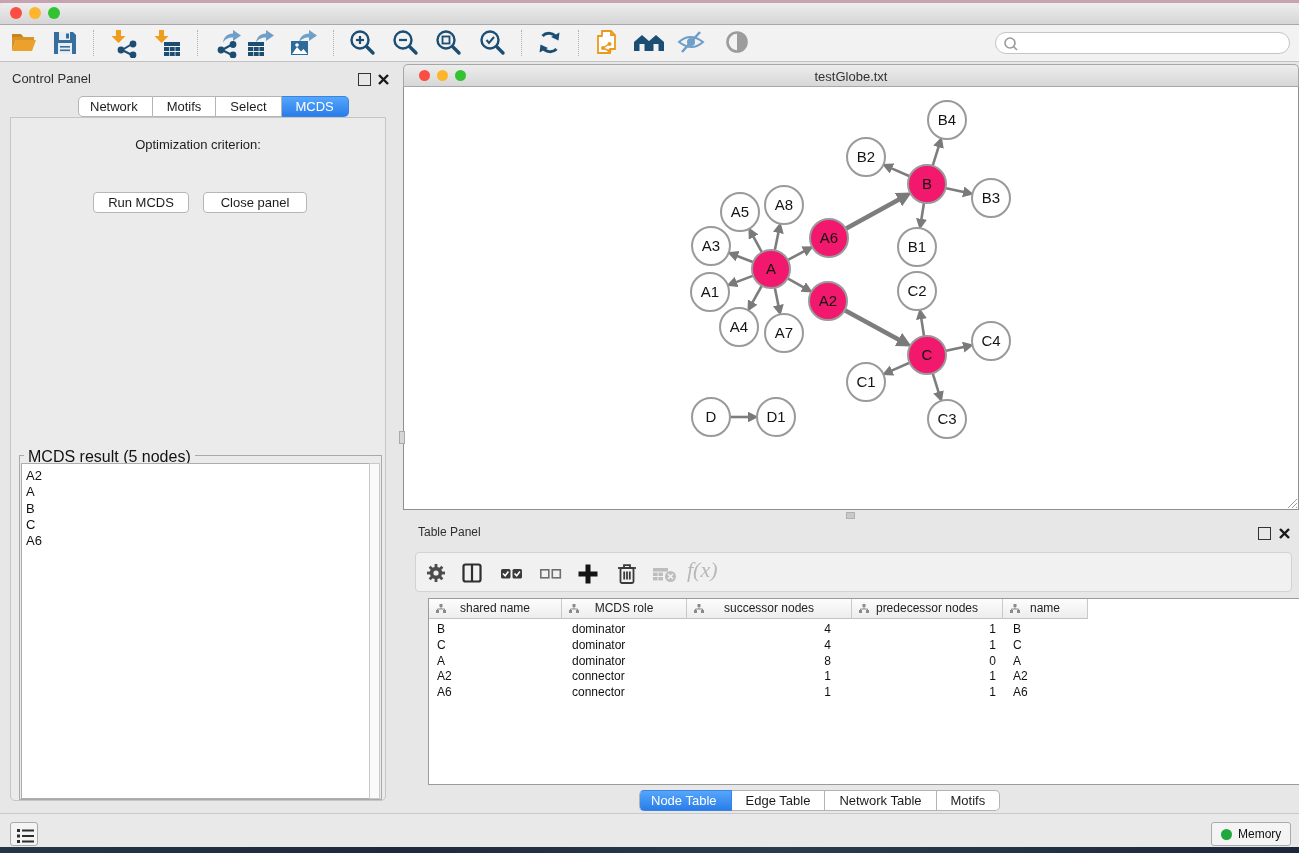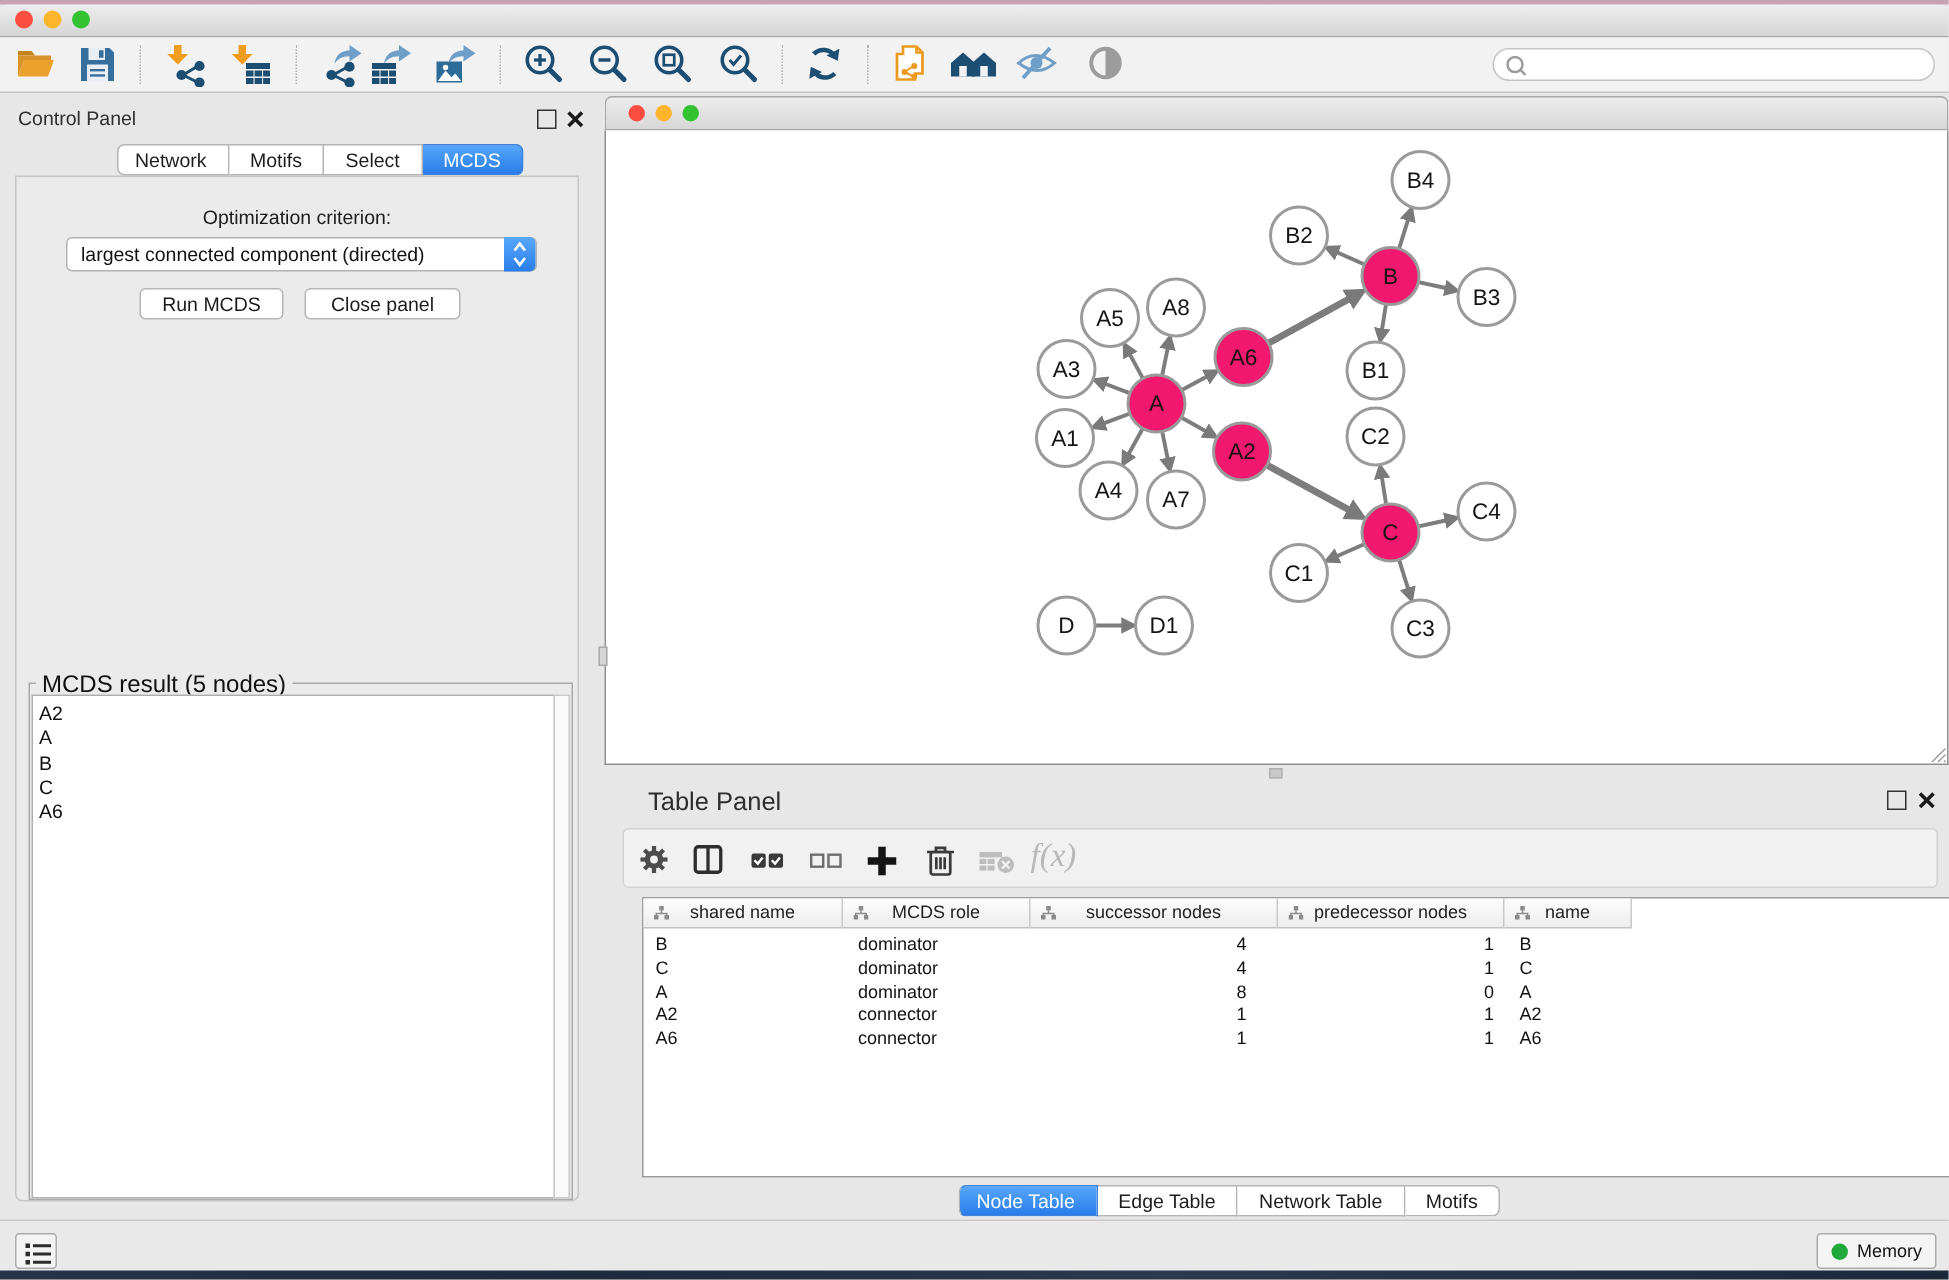--- a/index.html
+++ b/index.html
@@ -36,21 +36,21 @@
 .result-item{height:16.3px;line-height:16.3px;}
 
 #net-titlebar{position:absolute;left:403px;top:64px;width:896px;height:23px;background:linear-gradient(#ededed,#d7d7d7);border:1px solid #a7a7a7;border-bottom:1px solid #a8a8a8;border-radius:5px 5px 0 0;}
 #net-title{position:absolute;left:0;top:4px;width:100%;text-align:center;font-size:13px;color:#333;}
 #net-canvas{position:absolute;left:403px;top:87px;width:896px;height:423px;background:#fff;border:1px solid #8f8f8f;border-top:none;}
 #graph-svg{position:absolute;left:405px;top:88px;}
 #resize-handle{position:absolute;left:1286px;top:497px;}
 #splitter-dot{position:absolute;left:846px;top:512px;width:9px;height:7px;background:#c9c9c9;border:1px solid #b0b0b0;}
 #left-mark{position:absolute;left:399px;top:431px;width:6px;height:13px;background:#d6d6d6;border:1px solid #aaa;}
 
-#tp-title{position:absolute;left:432px;top:525px;font-size:17px;color:#2e2e2e;}
+#tp-title{position:absolute;left:418px;top:525px;font-size:12px;color:#2e2e2e;}
 #tp-toolbar{position:absolute;left:415px;top:552px;width:877px;height:40px;background:#f1f1f1;border:1px solid #d2d2d2;border-radius:4px;}
 .tpi{position:absolute;top:8px;}
 #tp-table{position:absolute;left:428px;top:598px;width:876px;height:187px;background:#fff;border:1px solid #9b9b9b;}
 #tp-header{position:absolute;left:0;top:0;height:20px;background:linear-gradient(#fdfdfd,#ededed);border-bottom:1px solid #c3c3c3;display:flex;}
 .th{position:relative;height:20px;border-right:1px solid #c9c9c9;font-size:12px;color:#222;text-align:center;line-height:19px;}
 .th .col-ic{position:absolute;left:7px;top:5px;}
 .tr{position:absolute;width:874px;height:15.8px;font-size:12px;color:#111;}
 .td{position:absolute;top:0;height:15.8px;line-height:15.8px;white-space:nowrap;}
 #tp-tabs{position:absolute;left:639px;top:790px;height:21px;display:flex;}
 
@@ -242,48 +242,40 @@
     </g>
   </svg>
 <div id="cp-tabs">
     <div class="seg">Network</div>
     <div class="seg">Motifs</div>
     <div class="seg">Select</div>
     <div class="seg seg-active">MCDS</div>
   </div>
 <div id="cp-body">
   <div id="opt-label">Optimization criterion:</div>
-  <div id="dropdown">
-    <span class="dd-text">largest connected component (directed)</span>
-    <div id="dd-stepper">
-      <svg width="21" height="23">
-          <path d="M7 9 l3.5 -4.5 3.5 4.5" fill="none" stroke="#fff" stroke-width="1.8"></path>
-          <path d="M7 14 l3.5 4.5 3.5 -4.5" fill="none" stroke="#fff" stroke-width="1.8"></path>
-        </svg>
-    </div>
-  </div>
   <div class="btn" id="btn-run">Run MCDS</div>
   <div class="btn" id="btn-close">Close panel</div>
   <div id="fieldset">
     <div id="fieldset-legend">MCDS result (5 nodes)</div>
     <div id="result-list">
         <div class="result-item">A2</div>
         <div class="result-item">A</div>
         <div class="result-item">B</div>
         <div class="result-item">C</div>
         <div class="result-item">A6</div>
       </div>
     <div id="result-scroll"></div>
   </div>
 </div>
 
 <div id="net-titlebar">
   <div class="light" style="left:15px;top:5px;width:11px;height:11px;background:#fb4d42;"></div>
   <div class="light" style="left:33px;top:5px;width:11px;height:11px;background:#fdb52c;"></div>
   <div class="light" style="left:51px;top:5px;width:11px;height:11px;background:#32c232;"></div>
+  <div id="net-title">testGlobe.txt</div>
 </div>
 <div id="net-canvas"></div>
 <svg id="graph-svg" width="893" height="421" viewBox="0 0 893 421">
   <defs>
     <marker id="arrN" markerWidth="12" markerHeight="12" refX="0.5" refY="5.5" orient="auto" markerUnits="userSpaceOnUse">
         <path d="M0 0 L11 5.5 L0 11 z" fill="#7a7a7a"></path>
       </marker>
     <marker id="arrT" markerWidth="16" markerHeight="16" refX="0.5" refY="7.5" orient="auto" markerUnits="userSpaceOnUse">
         <path d="M0 0 L15 7.5 L0 15 z" fill="#7a7a7a"></path>
       </marker>

